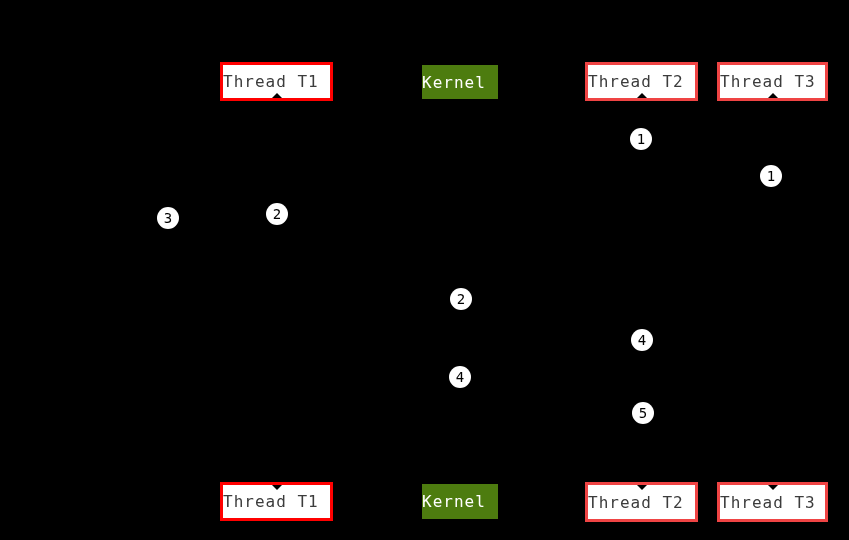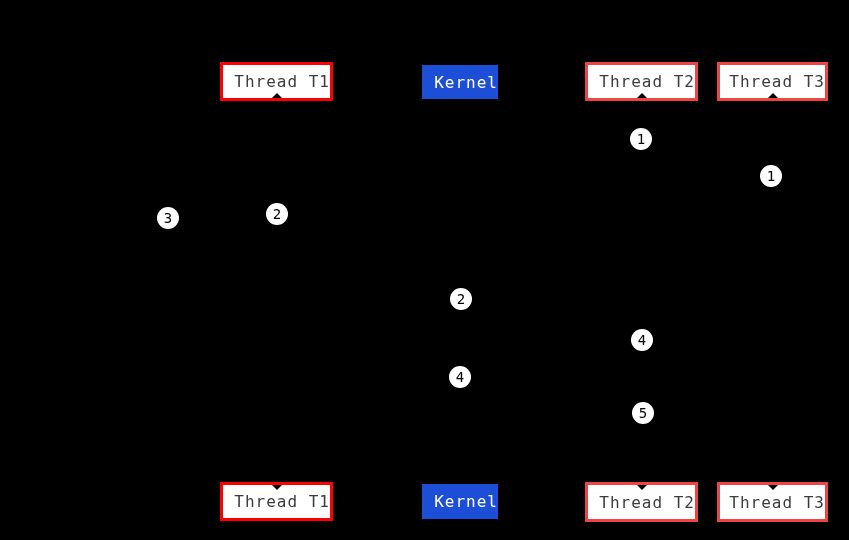--- a/index.html
+++ b/index.html
@@ -14,25 +14,25 @@
     background: #000000;
     overflow: hidden;
     font-family: "DejaVu Sans Mono", "Liberation Mono", monospace;
   }
   .box {
     position: absolute;
     box-sizing: border-box;
     background: #ffffff;
     display: flex;
     align-items: center;
-    justify-content: flex-end;
+    justify-content: flex-start;
   }
   .box.outline-red  { border: 3px solid #ff0000; }
   .box.outline-blue { border: 3px solid #ef4444; }
-  .box.solid-blue   { background: #1d4ed8; }
+  .box.solid-blue   { background: #4d7c0f; }
   .box-label {
     font-size: 16px;
     letter-spacing: 1px;
     color: #3c3c3c;
     white-space: nowrap;
   }
   .solid-blue .box-label { color: #ffffff; }
   .notch {
     position: absolute;
     left: 50%;

